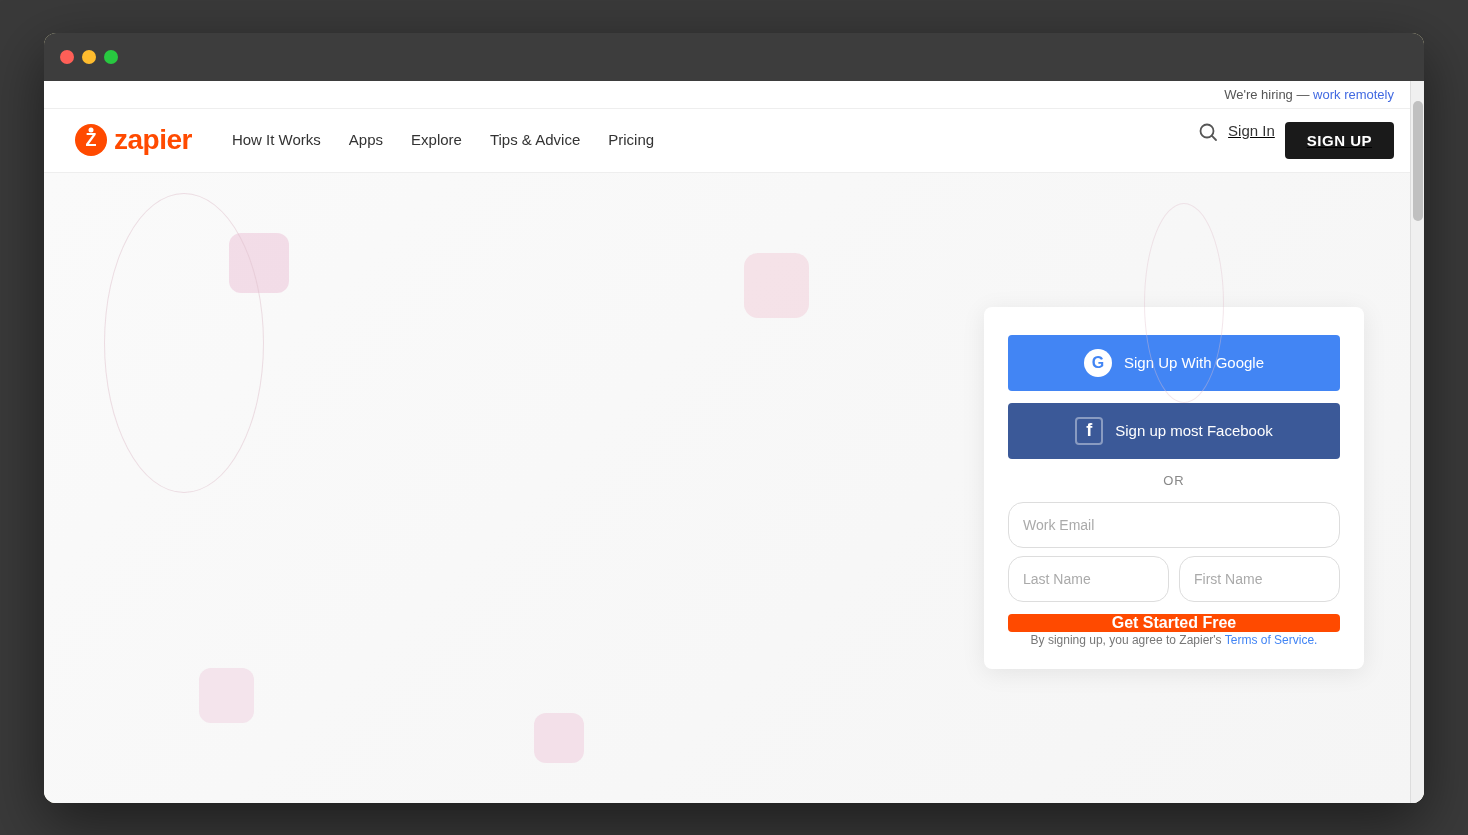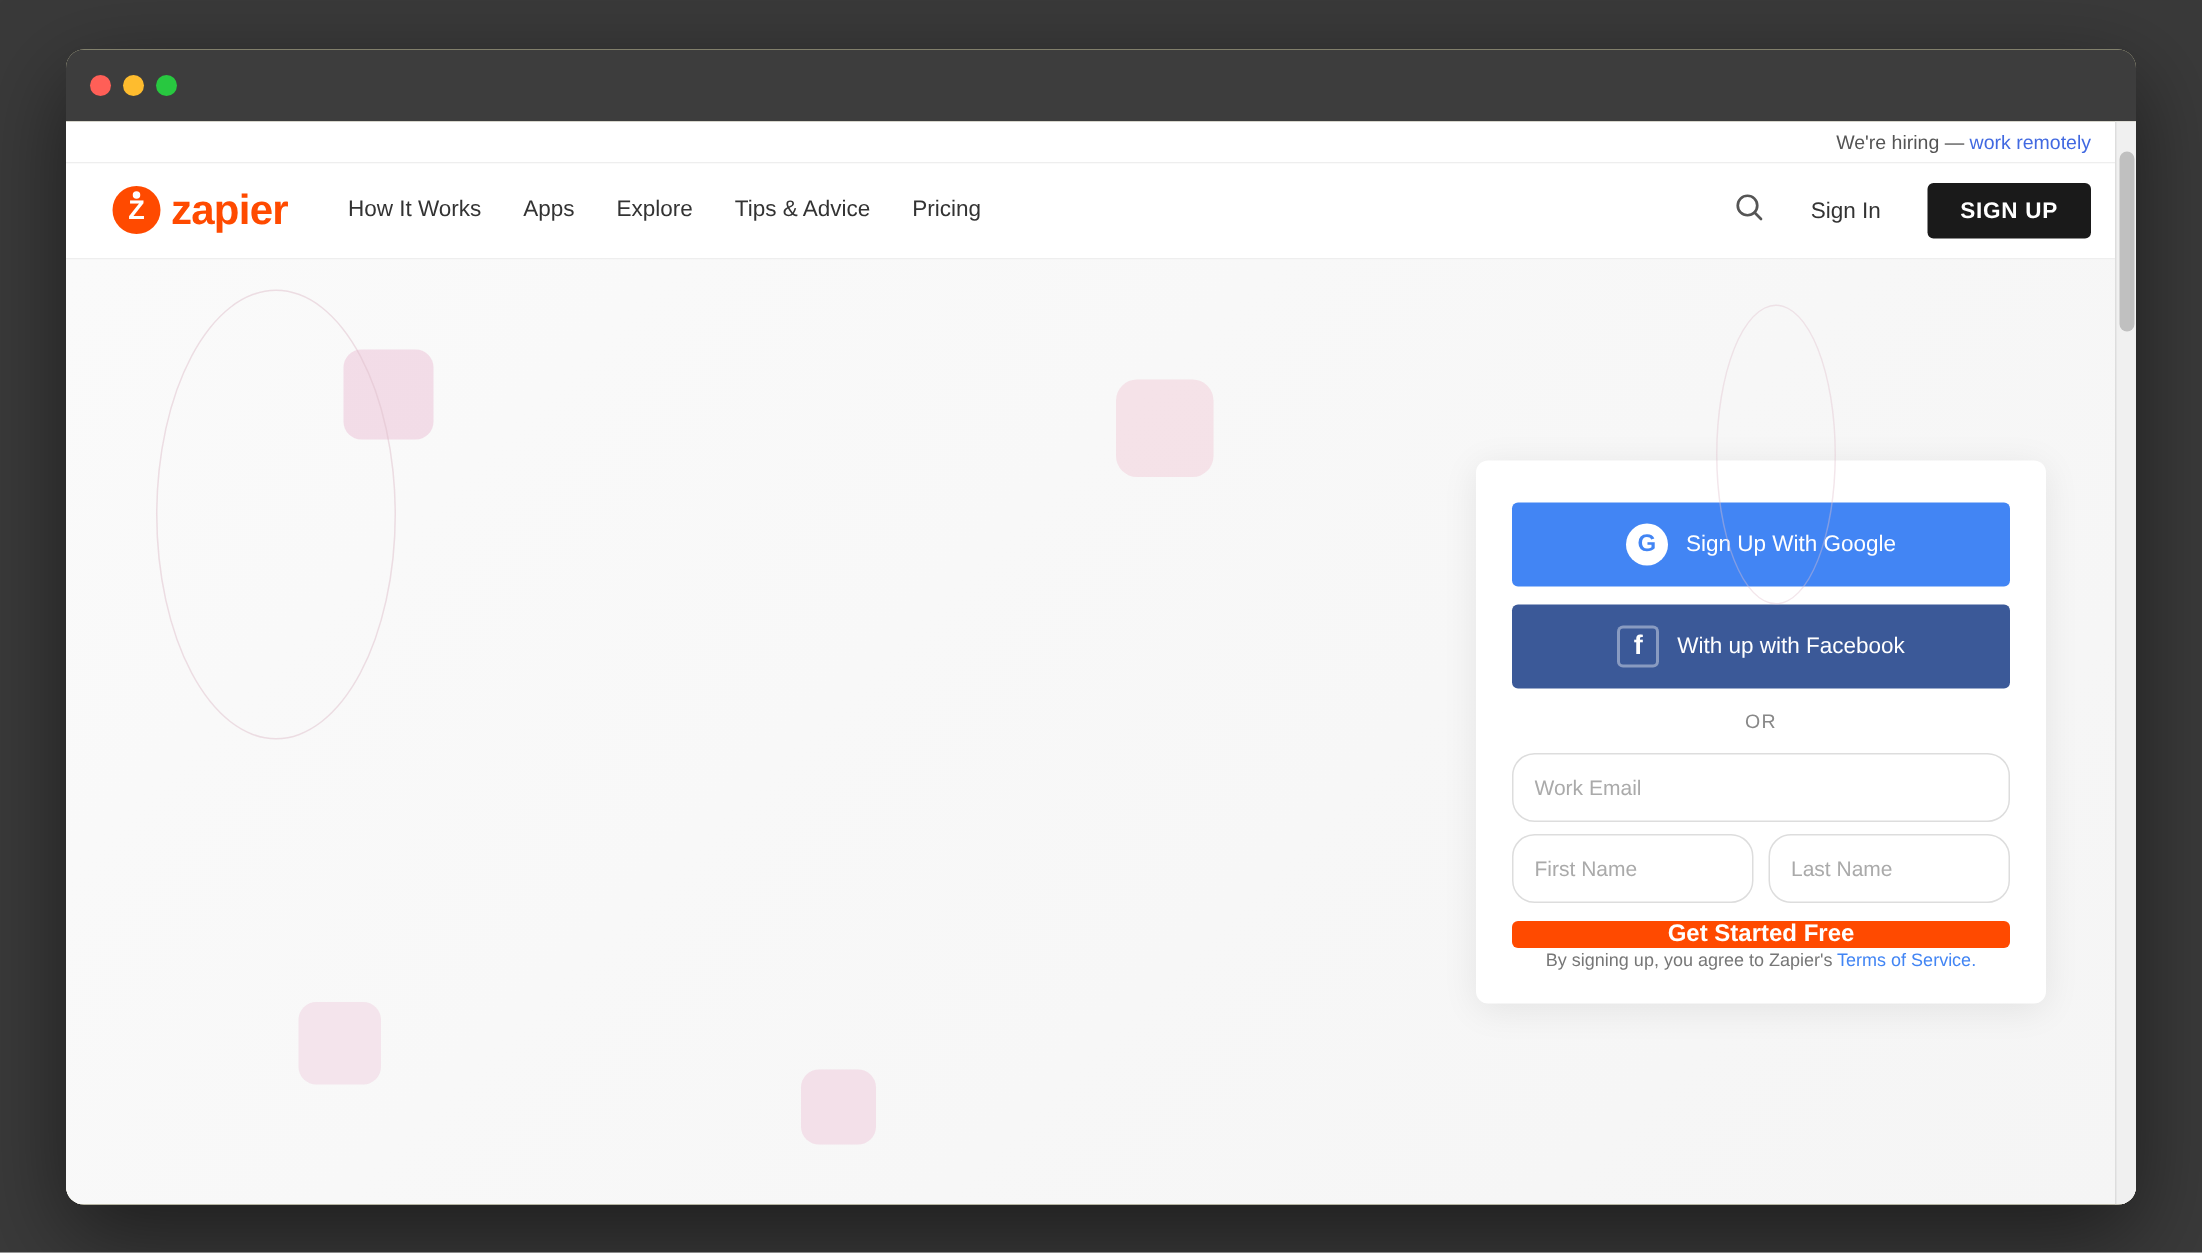--- a/index.html
+++ b/index.html
@@ -131,22 +131,22 @@
 
     .nav-links li a {
       text-decoration: none;
       color: #333;
       font-size: 15px;
       font-weight: 400;
     }
 
     .navbar-right {
       display: flex;
-      align-items: center;
-      gap: 31px;
+      gap: 10px;
+      text-decoration: underline;
     }
 
     .search-icon-btn {
       cursor: pointer;
       font-size: 18px;
       color: #555;
     }
 
     .sign-in-link {
       text-decoration: none;
@@ -475,33 +475,33 @@
             <div class="g-letter">
               <span>G</span>
             </div>
           </div>
           <span>Sign Up With Google</span>
         </button>
 
         
         <button class="social-btn facebook-btn">
           <div class="facebook-icon">f</div>
-          <span>With up with Facebook</span>
+          <span>Sign up most Facebook</span>
         </button>
 
         
         <div class="or-divider">OR</div>
 
         
         <input type="email" class="form-input" placeholder="Work Email" style="">
 
         
         <div class="name-row">
+          <input type="text" class="form-input" placeholder="Last Name" style="">
           <input type="text" class="form-input" placeholder="First Name" style="">
-          <input type="text" class="form-input" placeholder="Last Name" style="">
         </div>
 
         
         <button class="cta-btn">Get Started Free</button>
 
         
         <p class="terms-text">
           <span>By signing up, you agree to Zapier's </span>
           <a href="#">Terms of Service.</a>
         </p>

